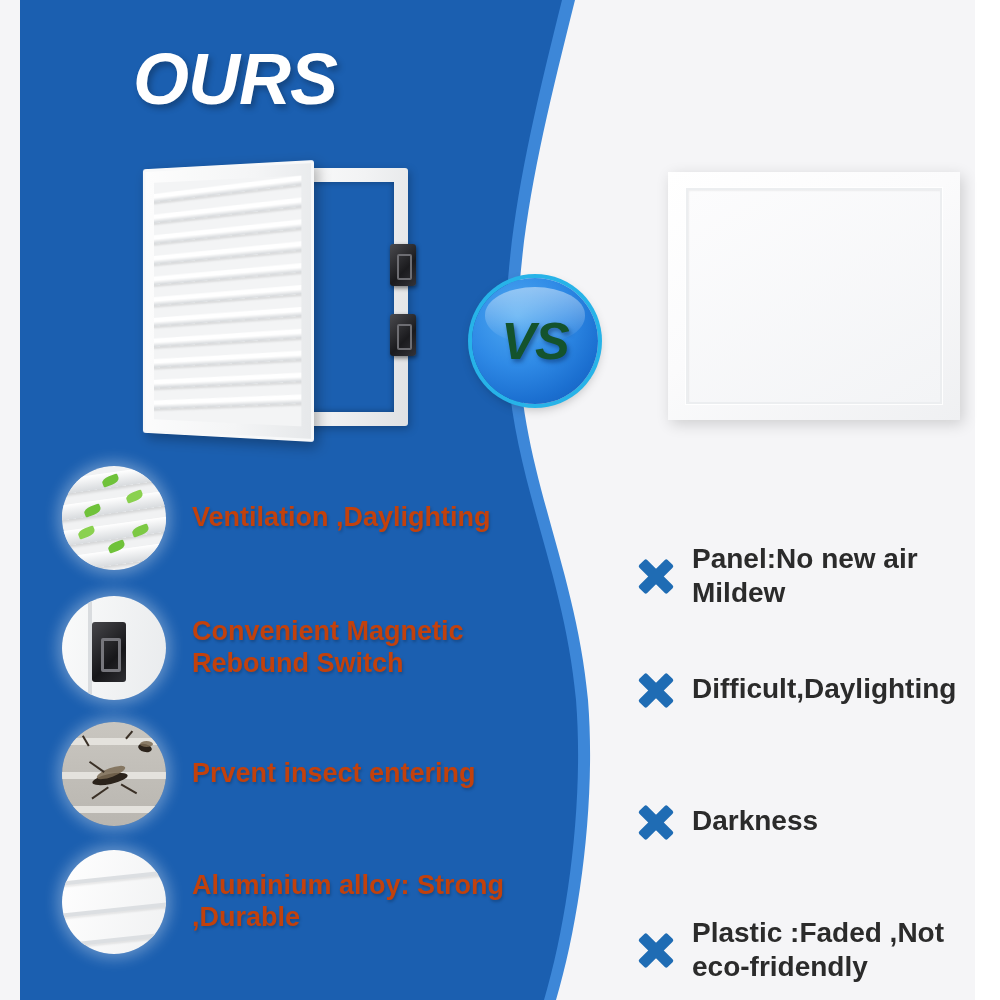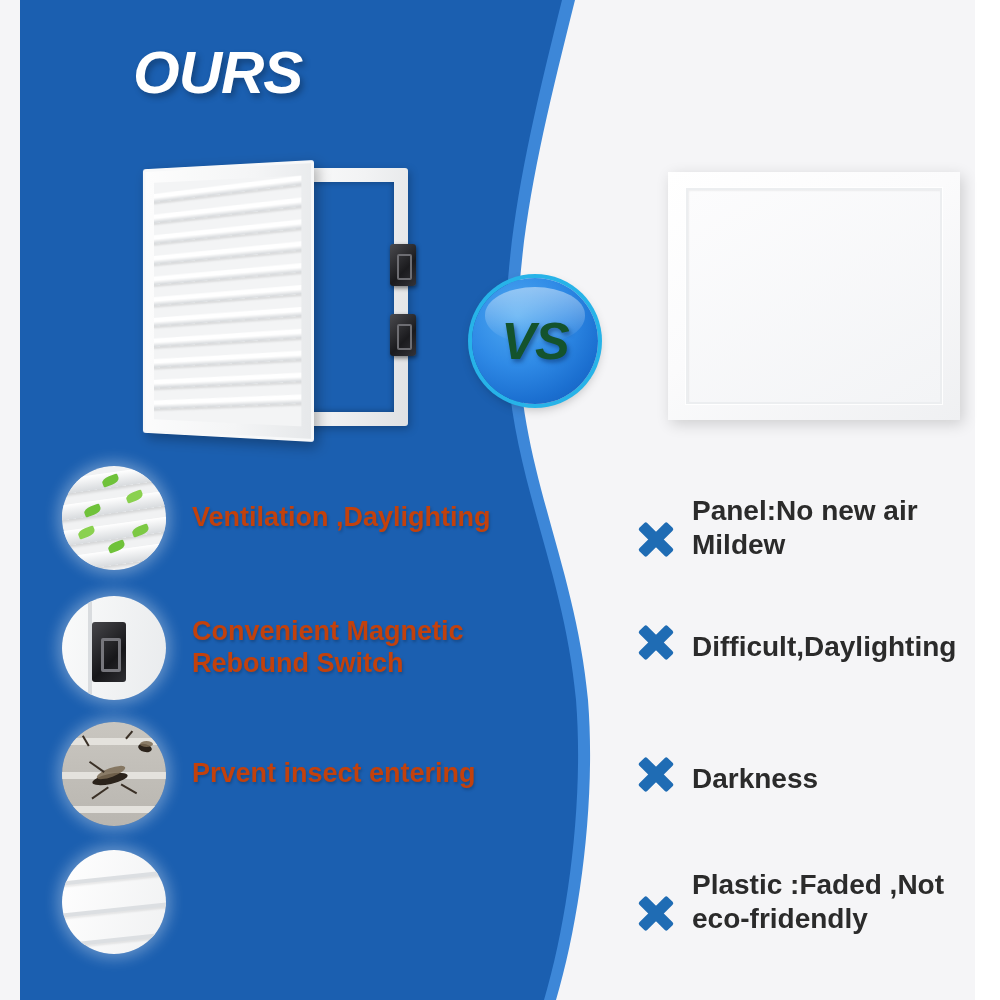--- a/index.html
+++ b/index.html
@@ -8,21 +8,21 @@
 
   #stage{position:relative;width:1000px;height:1000px;background:#ffffff;overflow:hidden;}
 
   
   .bg-right{position:absolute;left:0;top:0;width:975px;height:1000px;background:#f5f5f7;}
   .bg-left-svg{position:absolute;left:0;top:0;width:1000px;height:1000px;}
 
   
   .head{position:absolute;font-weight:bold;font-style:italic;letter-spacing:-1px;
         white-space:nowrap;}
-  #head-ours{left:133px;top:38px;font-size:60px;color:#ffffff;
+  #head-ours{left:133px;top:38px;font-size:72px;color:#ffffff;
              text-shadow:3px 4px 6px rgba(0,0,0,.28);}
   #head-others{left:622px;top:40px;font-size:90px;color:#1d63ae;}
 
   
   #vs-badge{position:absolute;left:472px;top:278px;width:126px;height:126px;}
   #vs-badge .ring{position:absolute;inset:0;border-radius:50%;
         background:radial-gradient(circle at 36% 30%,#4fa9f2 0%,#2f8ae6 42%,#1b6fd0 72%,#1358b4 100%);
         box-shadow:0 0 0 4px #27b3e8, 0 4px 12px rgba(0,0,0,.30);}
   #vs-badge .gloss{position:absolute;left:10%;top:7%;width:80%;height:45%;
         border-radius:50%;background:linear-gradient(180deg,rgba(255,255,255,.45),rgba(255,255,255,0));}
@@ -91,21 +91,21 @@
   .t-bug .band{position:absolute;left:-10%;width:120%;height:7px;background:#e4e2dd;}
   .bug-body{position:absolute;border-radius:50%;background:#2b231b;}
   .bug-wing{position:absolute;border-radius:50%;background:#7a6a52;opacity:.85;}
   .bug-leg{position:absolute;height:1.5px;background:#3a3026;}
   
   .t-alu{position:absolute;inset:0;background:linear-gradient(110deg,#ffffff,#f0f1f2);}
   .t-alu .gl{position:absolute;left:-6%;width:112%;height:4px;background:#dcdfe2;
         transform:rotate(-6deg);box-shadow:0 2px 2px rgba(0,0,0,.08);}
 
   
-  .con{position:absolute;display:flex;align-items:flex-end;}
+  .con{position:absolute;display:flex;align-items:center;margin-top:48px;}
   .x-icon{flex:0 0 44px;width:44px;height:44px;position:relative;margin-top:2px;}
   .x-icon i{position:absolute;left:50%;top:50%;width:40px;height:11px;border-radius:2px;
         background:#1f6cb4;margin-left:-20px;margin-top:-5.5px;}
   .x-icon i.a{transform:rotate(45deg);}
   .x-icon i.b{transform:rotate(-45deg);}
   .con-label{margin-left:14px;color:#2b2b2b;font-size:28px;font-weight:bold;
         line-height:1.20;white-space:pre-line;}
 </style>
 </head>
 <body>
@@ -209,20 +209,22 @@
   </div>
 
   <div class="feat" style="left:62px;top:850px;width:480px;">
     <div class="thumb">
       <div class="t-alu">
         <div class="gl" style="top:26px"></div>
         <div class="gl" style="top:58px"></div>
         <div class="gl" style="top:88px"></div>
       </div>
     </div>
+    <div class="feat-label">Aluminium alloy:
+Strong ,Durable</div>
   </div>
 
   <div class="con" style="left:634px;top:494px;width:352px;">
     <div class="x-icon">
       <i class="a"></i>
         <i class="b"></i>
       </div>
     <div class="con-label">Panel:No new air
 Mildew</div>
   </div>

